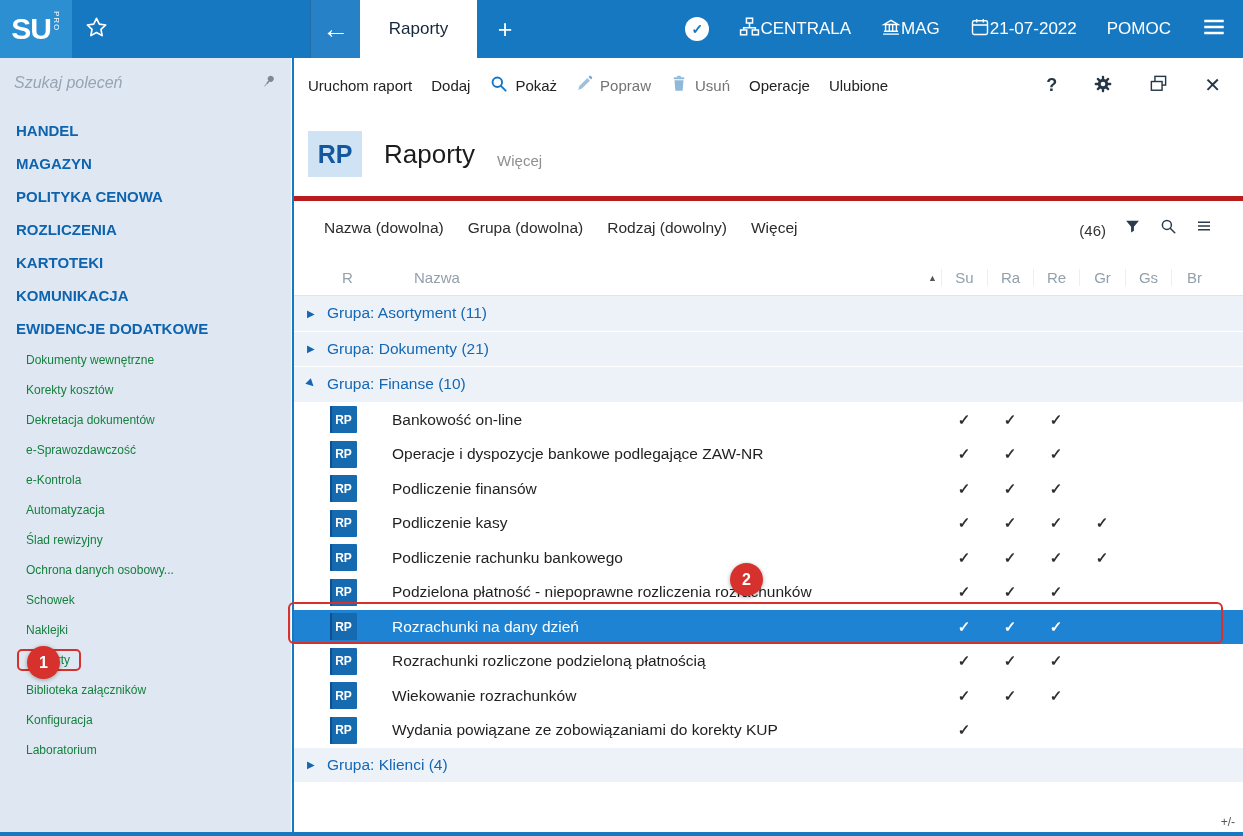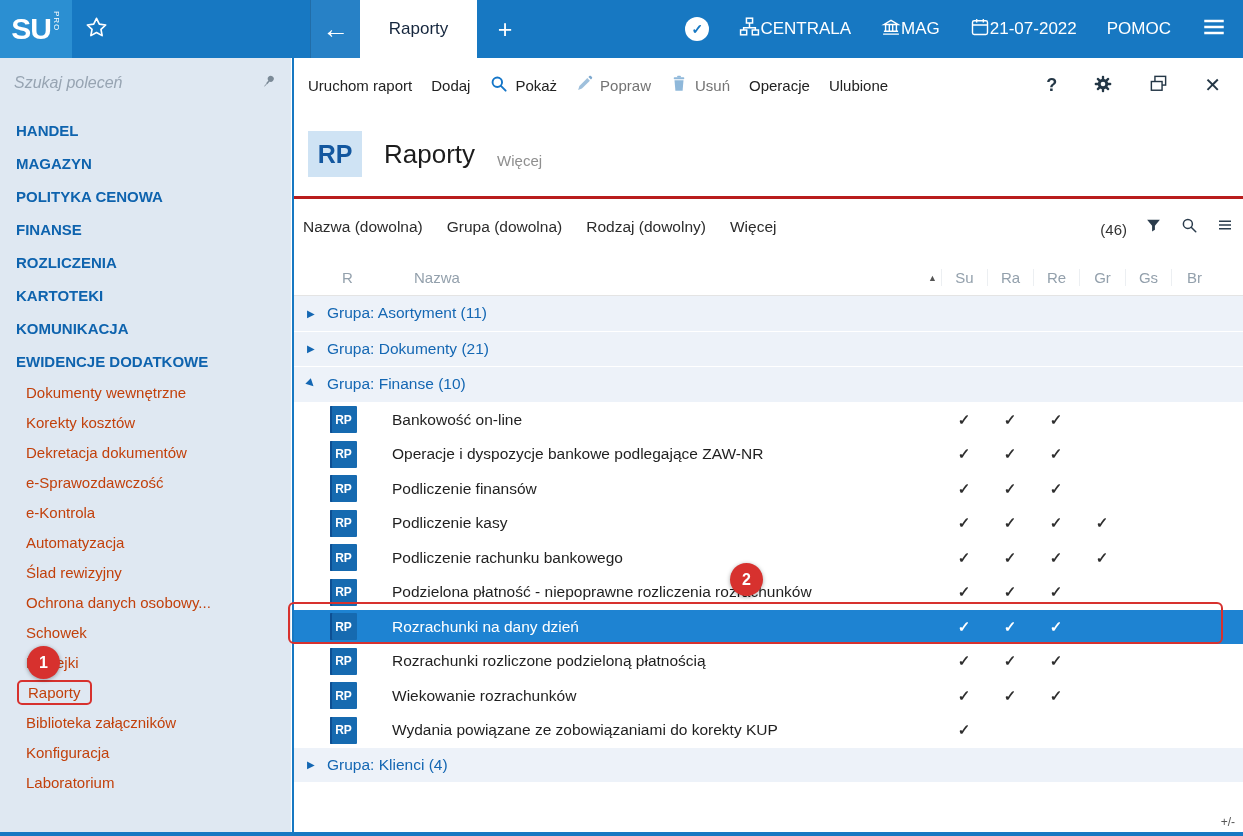--- a/index.html
+++ b/index.html
@@ -20,39 +20,39 @@
   .top-item{display:flex;align-items:center;gap:0;font-size:17px;cursor:pointer;white-space:nowrap}
   .chk-circle{width:24px;height:24px;border-radius:50%;background:#fff;color:#1778c2;display:flex;align-items:center;justify-content:center;font-size:14px;font-weight:bold}
 
   
   .sidebar{position:absolute;left:0;top:58px;width:291px;bottom:4px;background:#dfe8f2;overflow:hidden}
   .search-row{height:50px;display:flex;align-items:center;padding:0 14px}
   .search-input{flex:1;background:transparent;border:none;outline:none;font-style:italic;font-size:16px;color:#8d9aa8;font-family:inherit}
   .search-input::placeholder{color:#97a4b2;font-style:italic;opacity:1}
   .modules{padding-top:6px}
   .side-module{height:33px;line-height:33px;padding-left:16px;color:#0e63ae;font-size:15px;font-weight:bold;cursor:pointer;white-space:nowrap}
-  .side-sub{height:30px;line-height:30px;padding-left:26px;color:#c2410c;font-size:15px;cursor:pointer;white-space:nowrap;overflow:hidden}
+  .side-sub{height:30px;line-height:30px;padding-left:26px;color:#15803d;font-size:12px;cursor:pointer;white-space:nowrap;overflow:hidden}
   .red-box{border:2px solid #d7312e;border-radius:5px;padding:2px 9px;margin-left:-9px}
 
   
   .main{position:absolute;left:292px;top:58px;right:0;bottom:4px;background:#fff;border-left:2px solid #1778c2}
   .toolbar{height:54px;display:flex;align-items:center;gap:19px;padding:0 14px;font-size:15px;color:#222}
   .tool{display:flex;align-items:center;gap:7px;cursor:pointer;white-space:nowrap}
   .tool.disabled{color:#737373}
   .tb-right{margin-left:auto;display:flex;align-items:center;gap:36px;color:#243746;padding-right:8px}
   .help-q{font-size:18px;font-weight:bold;cursor:pointer}
   .close-x{font-size:20px;cursor:pointer}
   .icon-btn{cursor:pointer;display:flex;align-items:center}
 
   .title-row{height:84px;display:flex;align-items:center;padding:0 14px;gap:22px}
   .rp-badge{width:54px;height:46px;background:#cfe3f4;color:#13579f;font-size:25px;font-weight:bold;display:flex;align-items:center;justify-content:center}
   .page-title{font-size:26px;color:#1c1c1c}
   .more-link{font-size:15px;color:#8f8f8f;margin-top:12px;cursor:pointer}
 
-  .filterbar{height:58px;display:flex;align-items:center;gap:24px;padding:0 9px;font-size:15.5px;color:#2c2c2c;border-top:3px solid #b91c1c}
+  .filterbar{height:58px;display:flex;align-items:center;gap:24px;padding:0 30px;font-size:15.5px;color:#2c2c2c;border-top:5px solid #b91c1c}
   .filter-item{cursor:pointer;white-space:nowrap}
   .f-right{margin-left:auto;display:flex;align-items:flex-end;gap:18px}
   .f-count{font-size:15px;color:#333}
 
   .theader{height:42px;display:flex;align-items:flex-end;padding-bottom:9px;position:relative;border-bottom:1px solid #e4e4e4;color:#93a0ac;font-size:15px}
   .th-r{width:27px;margin-left:40px;text-align:center;cursor:pointer}
   .th-name{margin-left:53px;cursor:pointer}
   .sort-arrow{position:absolute;left:634px;bottom:12px;font-size:9px;color:#555}
   .th-checks{margin-left:auto;display:flex;margin-right:26px}
   .th-chk{width:46px;text-align:center;border-left:1px solid #eceff2;cursor:pointer}
@@ -162,21 +162,20 @@
             <rect x="10.9" y="10" width="2.2" height="6"></rect>
             <rect x="11.5" y="16" width="1" height="5"></rect>
           </g>
         </svg>
     </span>
   </div>
   <div class="modules">
       <div class="side-module">HANDEL</div>
       <div class="side-module">MAGAZYN</div>
       <div class="side-module">POLITYKA CENOWA</div>
-      <div class="side-module">FINANSE</div>
       <div class="side-module">ROZLICZENIA</div>
       <div class="side-module">KARTOTEKI</div>
       <div class="side-module">KOMUNIKACJA</div>
       <div class="side-module">EWIDENCJE DODATKOWE</div>
     </div>
   <div class="subitems">
       <div class="side-sub">Dokumenty wewnętrzne</div>
       <div class="side-sub">Korekty kosztów</div>
       <div class="side-sub">Dekretacja dokumentów</div>
       <div class="side-sub">e-Sprawozdawczość</div>

